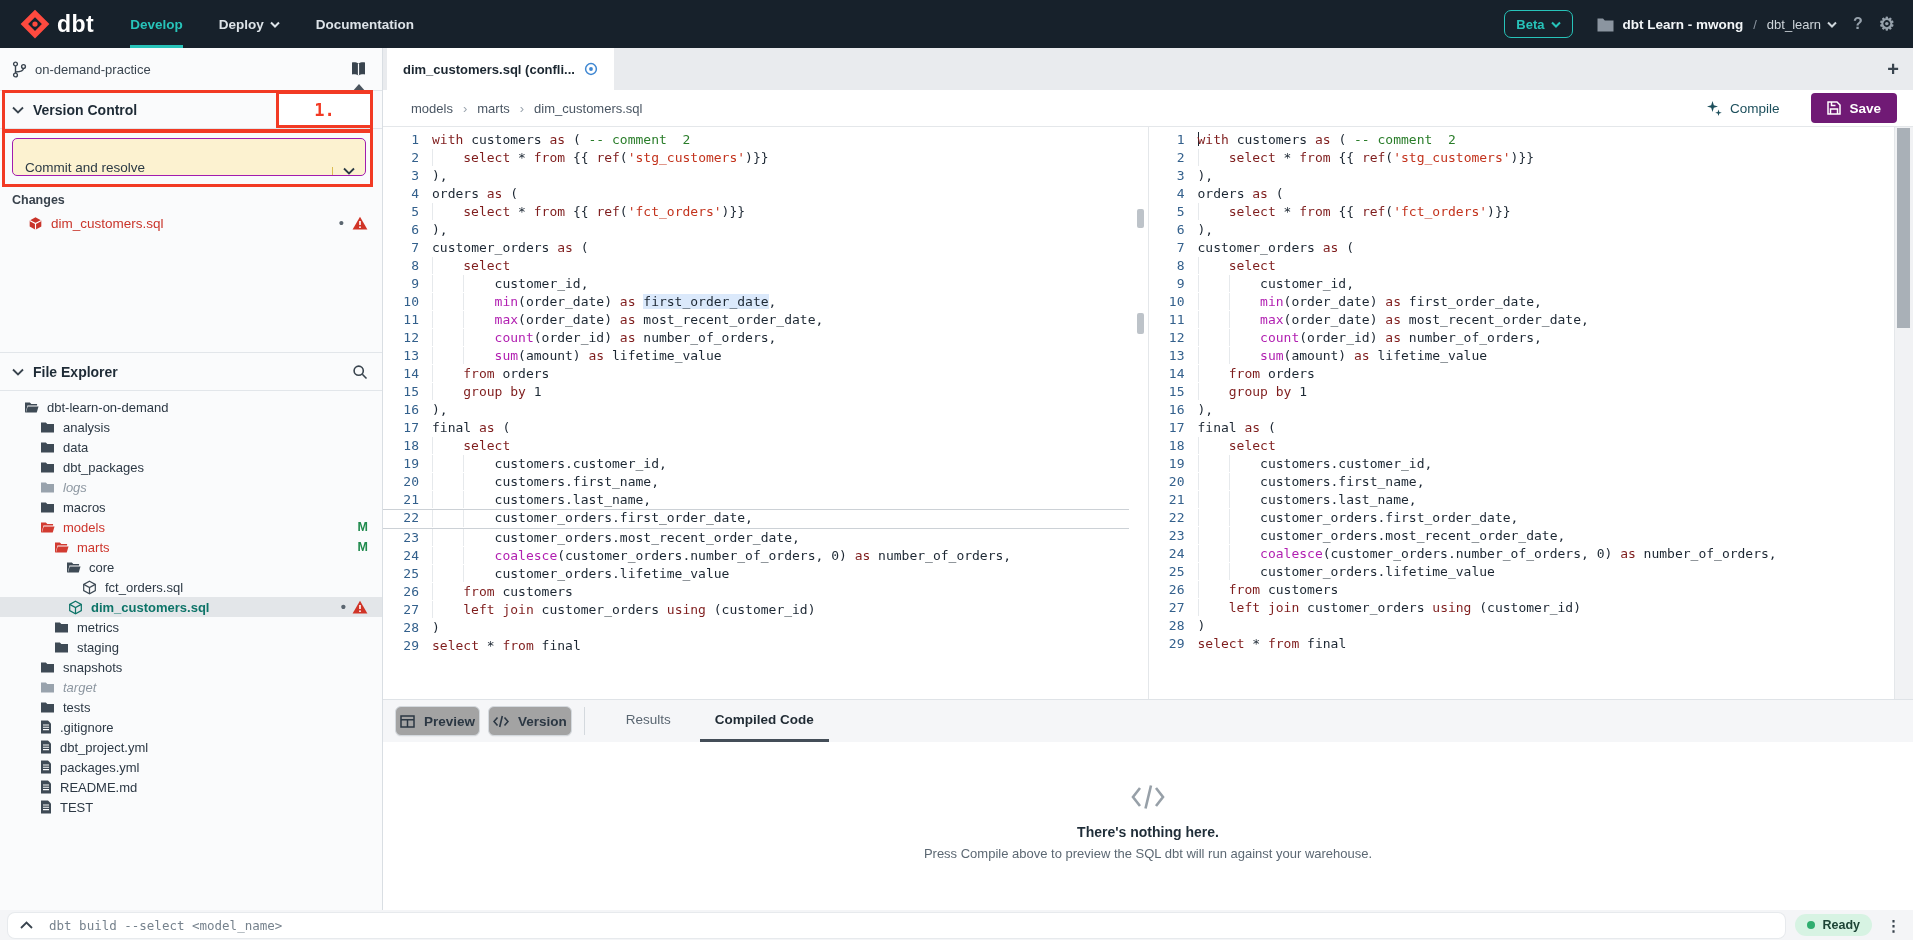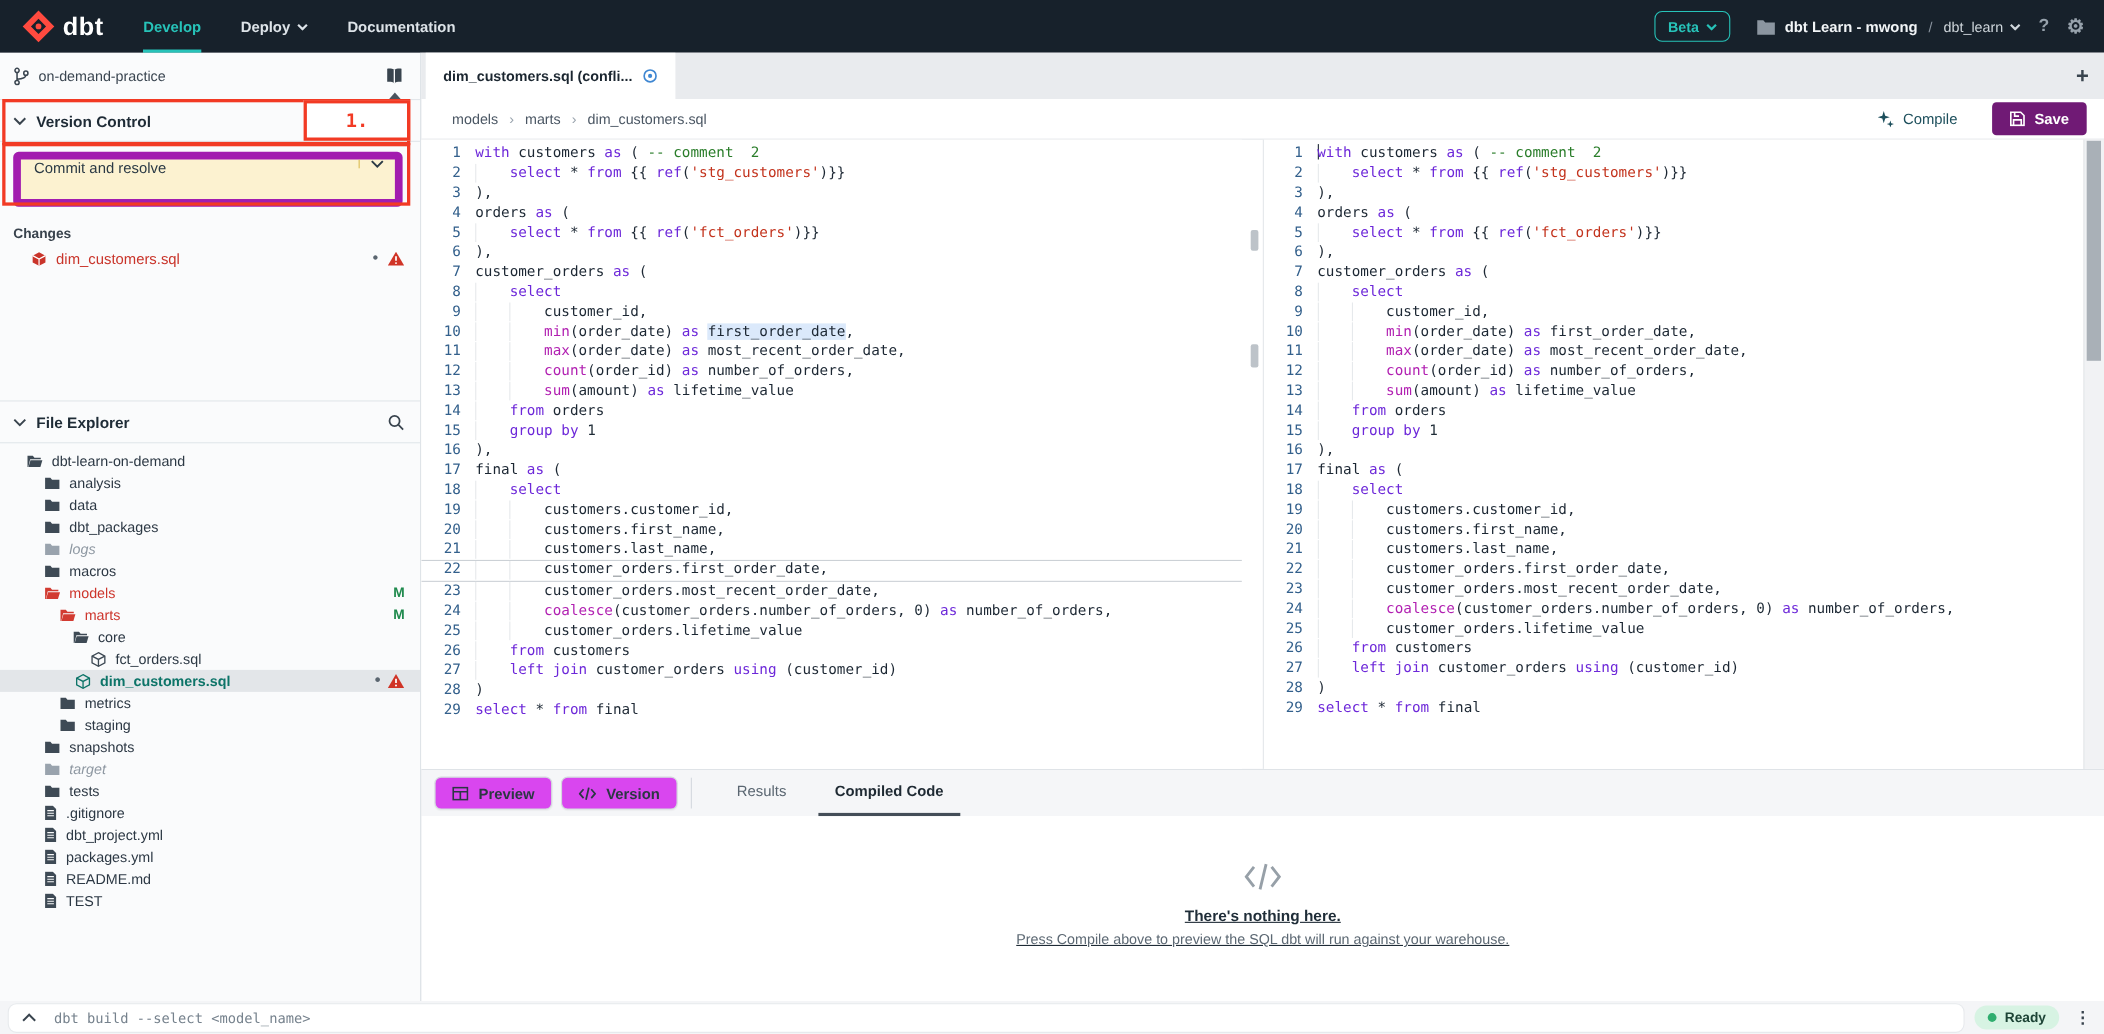--- a/index.html
+++ b/index.html
@@ -35,21 +35,21 @@
   .branch-row{height:42px;flex:0 0 42px;display:flex;align-items:center;padding:0 14px 0 12px;
               border-bottom:1px solid #e2e6ea;gap:8px;}
   .branch-name{font-size:13px;color:#3a4550;}
   .branch-spacer{flex:1;}
   .caret-deco{position:absolute;left:352px;top:36px;width:0;height:0;
               border-left:7px solid transparent;border-right:7px solid transparent;border-bottom:8px solid #4a545e;}
   .sec-header{height:37px;flex:0 0 37px;display:flex;align-items:center;gap:9px;padding:0 14px 0 12px;
               border-bottom:1px solid #e2e6ea;}
   .sec-title{font-size:14px;font-weight:700;color:#1e2b36;}
   .commit-area{padding:9px 16px 9px 12px;flex:0 0 auto;}
-  .commit-btn{display:flex;align-items:flex-start;height:36px;background:#fcf2d0;border:7px solid #a21caf;
+  .commit-btn{display:flex;align-items:flex-end;height:36px;background:#fcf2d0;border:1px solid #a21caf;
               border-radius:5px;overflow:hidden;cursor:pointer;}
   .commit-label{flex:1;display:flex;align-items:center;padding:0 12px;font-size:13.5px;color:#2b3a45;}
   .commit-caret{flex:0 0 32px;display:flex;align-items:center;justify-content:center;border-left:1px solid #dcbd52;}
   .changes-label{padding:8px 12px 4px;font-size:12.5px;font-weight:700;color:#39434d;}
   .change-row{height:24px;display:flex;align-items:center;gap:8px;padding:0 14px 0 28px;cursor:pointer;}
   .change-name{font-size:13.5px;color:#c9342a;}
   .row-spacer{flex:1;}
   .dot-mark{color:#5b6670;font-size:15px;line-height:10px;}
   .vc-gap{flex:0 0 117px;}
   .fe-header{border-top:1px solid #e2e6ea;}
@@ -93,42 +93,42 @@
 
   
   .code-split{flex:1;display:flex;min-height:0;position:relative;}
   .pane{flex:1;overflow:hidden;padding-top:4px;background:#fff;}
   .code-line{display:flex;height:18px;line-height:18px;font-family:"DejaVu Sans Mono",monospace;font-size:13px;white-space:pre;}
   .code-line.cur{border-top:1px solid #ccd1d6;border-bottom:1px solid #ccd1d6;height:18px;line-height:16px;}
   .ln{flex:0 0 36px;text-align:right;padding-right:13px;color:#33608c;user-select:none;}
   .line-text{white-space:pre;position:relative;}
   .ind{display:inline-block;box-sizing:border-box;width:4ch;height:17px;border-left:1px solid #e6e9ec;vertical-align:top;}
   .cursor-bar{display:inline-block;width:1.5px;height:14px;background:#1c2733;vertical-align:-2px;margin-right:-1.5px;}
-  .tk-k{color:#6d28d9;} .tk-t{color:#1c2733;} .tk-c{color:#2a7d2a;} .tk-s{color:#c3331d;}
+  .tk-k{color:#7f1d1d;} .tk-t{color:#1c2733;} .tk-c{color:#2a7d2a;} .tk-s{color:#c3331d;}
   .tk-f{color:#b11fb1;} .tk-h{color:#1c2733;}
   .pane-left .tk-h{background:#dbe9fb;}
   .split-gap{flex:0 0 19px;border-right:1px solid #e4e7ea;position:relative;}
   .mini-thumb{position:absolute;right:4px;width:7px;background:#bdc3c9;border-radius:2px;}
   .mini-thumb.t1{top:82px;height:19px;}
   .mini-thumb.t2{top:186px;height:21px;}
   .vscroll{flex:0 0 18px;background:#f1f2f4;border-left:1px solid #e4e7ea;position:relative;}
   .vthumb{position:absolute;left:2px;top:1px;width:13px;height:200px;background:#a9b0b7;cursor:pointer;}
 
   
   .bottom-panel{flex:0 0 210px;border-top:1px solid #dfe3e7;display:flex;flex-direction:column;}
   .bp-toolbar{height:42px;flex:0 0 42px;background:#f5f6f8;display:flex;align-items:center;padding:0 12px;}
-  .bp-btn{display:flex;align-items:center;gap:9px;height:30px;padding:0 15px;background:#d946ef;
+  .bp-btn{display:flex;align-items:center;gap:9px;height:30px;padding:0 4px;background:#a3a3a3;
           border:1px solid #d4d9de;border-radius:6px;font-size:13.5px;color:#2b3743;font-weight:600;
           margin-right:8px;cursor:pointer;box-shadow:0 1px 1px rgba(0,0,0,.04);}
   .bp-divider{width:1px;height:28px;background:#d4d9de;margin:0 12px 0 4px;}
   .bp-tabs{display:flex;align-items:stretch;height:42px;}
   .bp-tab{display:flex;align-items:center;padding:0 15px;font-size:13.5px;color:#5a6671;cursor:pointer;
           border-bottom:3px solid transparent;margin-left:14px;}
   .bp-tab.active{color:#1f2a33;font-weight:700;border-bottom-color:#444e58;}
-  .bp-empty{flex:1;background:#fff;display:flex;flex-direction:column;align-items:center;padding-top:42px;gap:6px;text-decoration:underline;}
+  .bp-empty{flex:1;background:#fff;display:flex;flex-direction:column;align-items:center;padding-top:42px;gap:6px;}
   .empty-title{font-size:14px;font-weight:700;color:#1f2d38;margin-top:8px;}
   .empty-sub{font-size:13px;color:#5c6873;}
 
   
   .statusbar{height:30px;flex:0 0 30px;background:#f4f5f7;display:flex;align-items:center;padding:0 8px;gap:10px;}
   .cmdbox{flex:1;height:25px;background:#fff;border-radius:7px;box-shadow:0 0 0 1px #e7eaed;
           display:flex;align-items:center;padding:0 12px;gap:16px;cursor:text;max-width:1770px;}
   .cmd-text{font-family:"DejaVu Sans Mono",monospace;font-size:12.5px;color:#76828d;}
   .ready-pill{display:flex;align-items:center;gap:7px;height:22px;padding:0 12px;border-radius:12px;
               background:#d7f3e3;font-size:12.5px;font-weight:600;color:#1d4436;cursor:pointer;}

